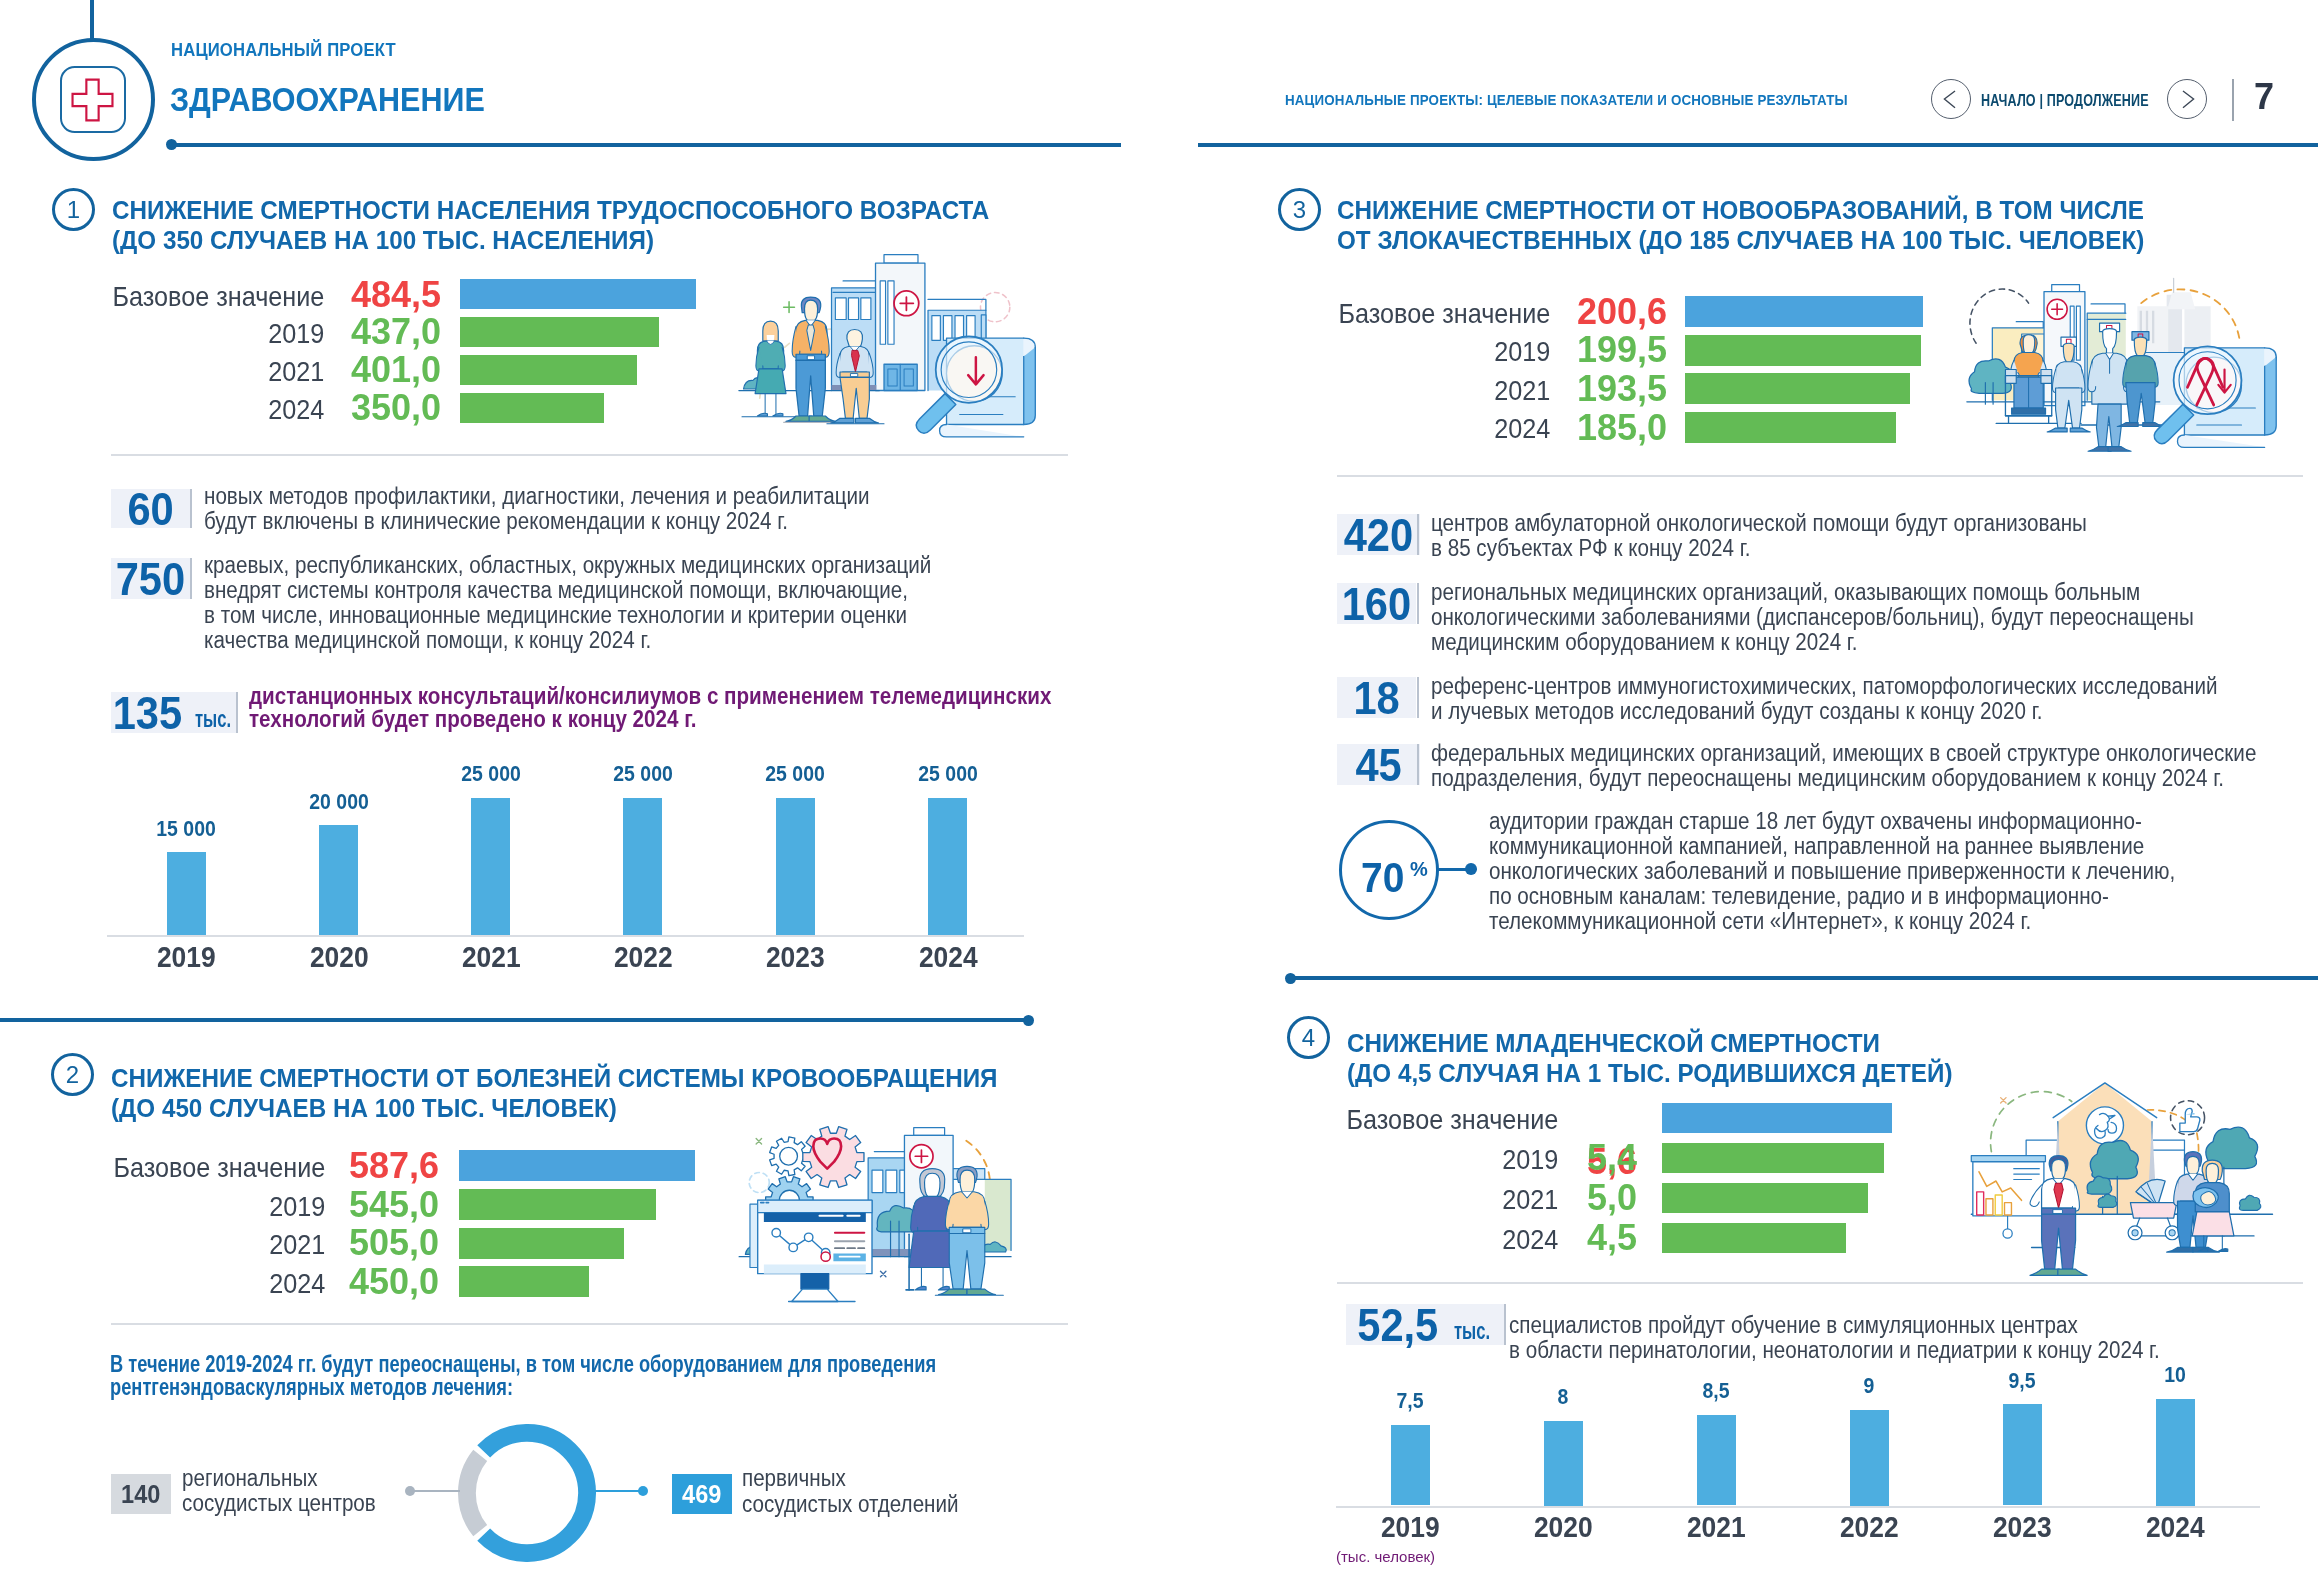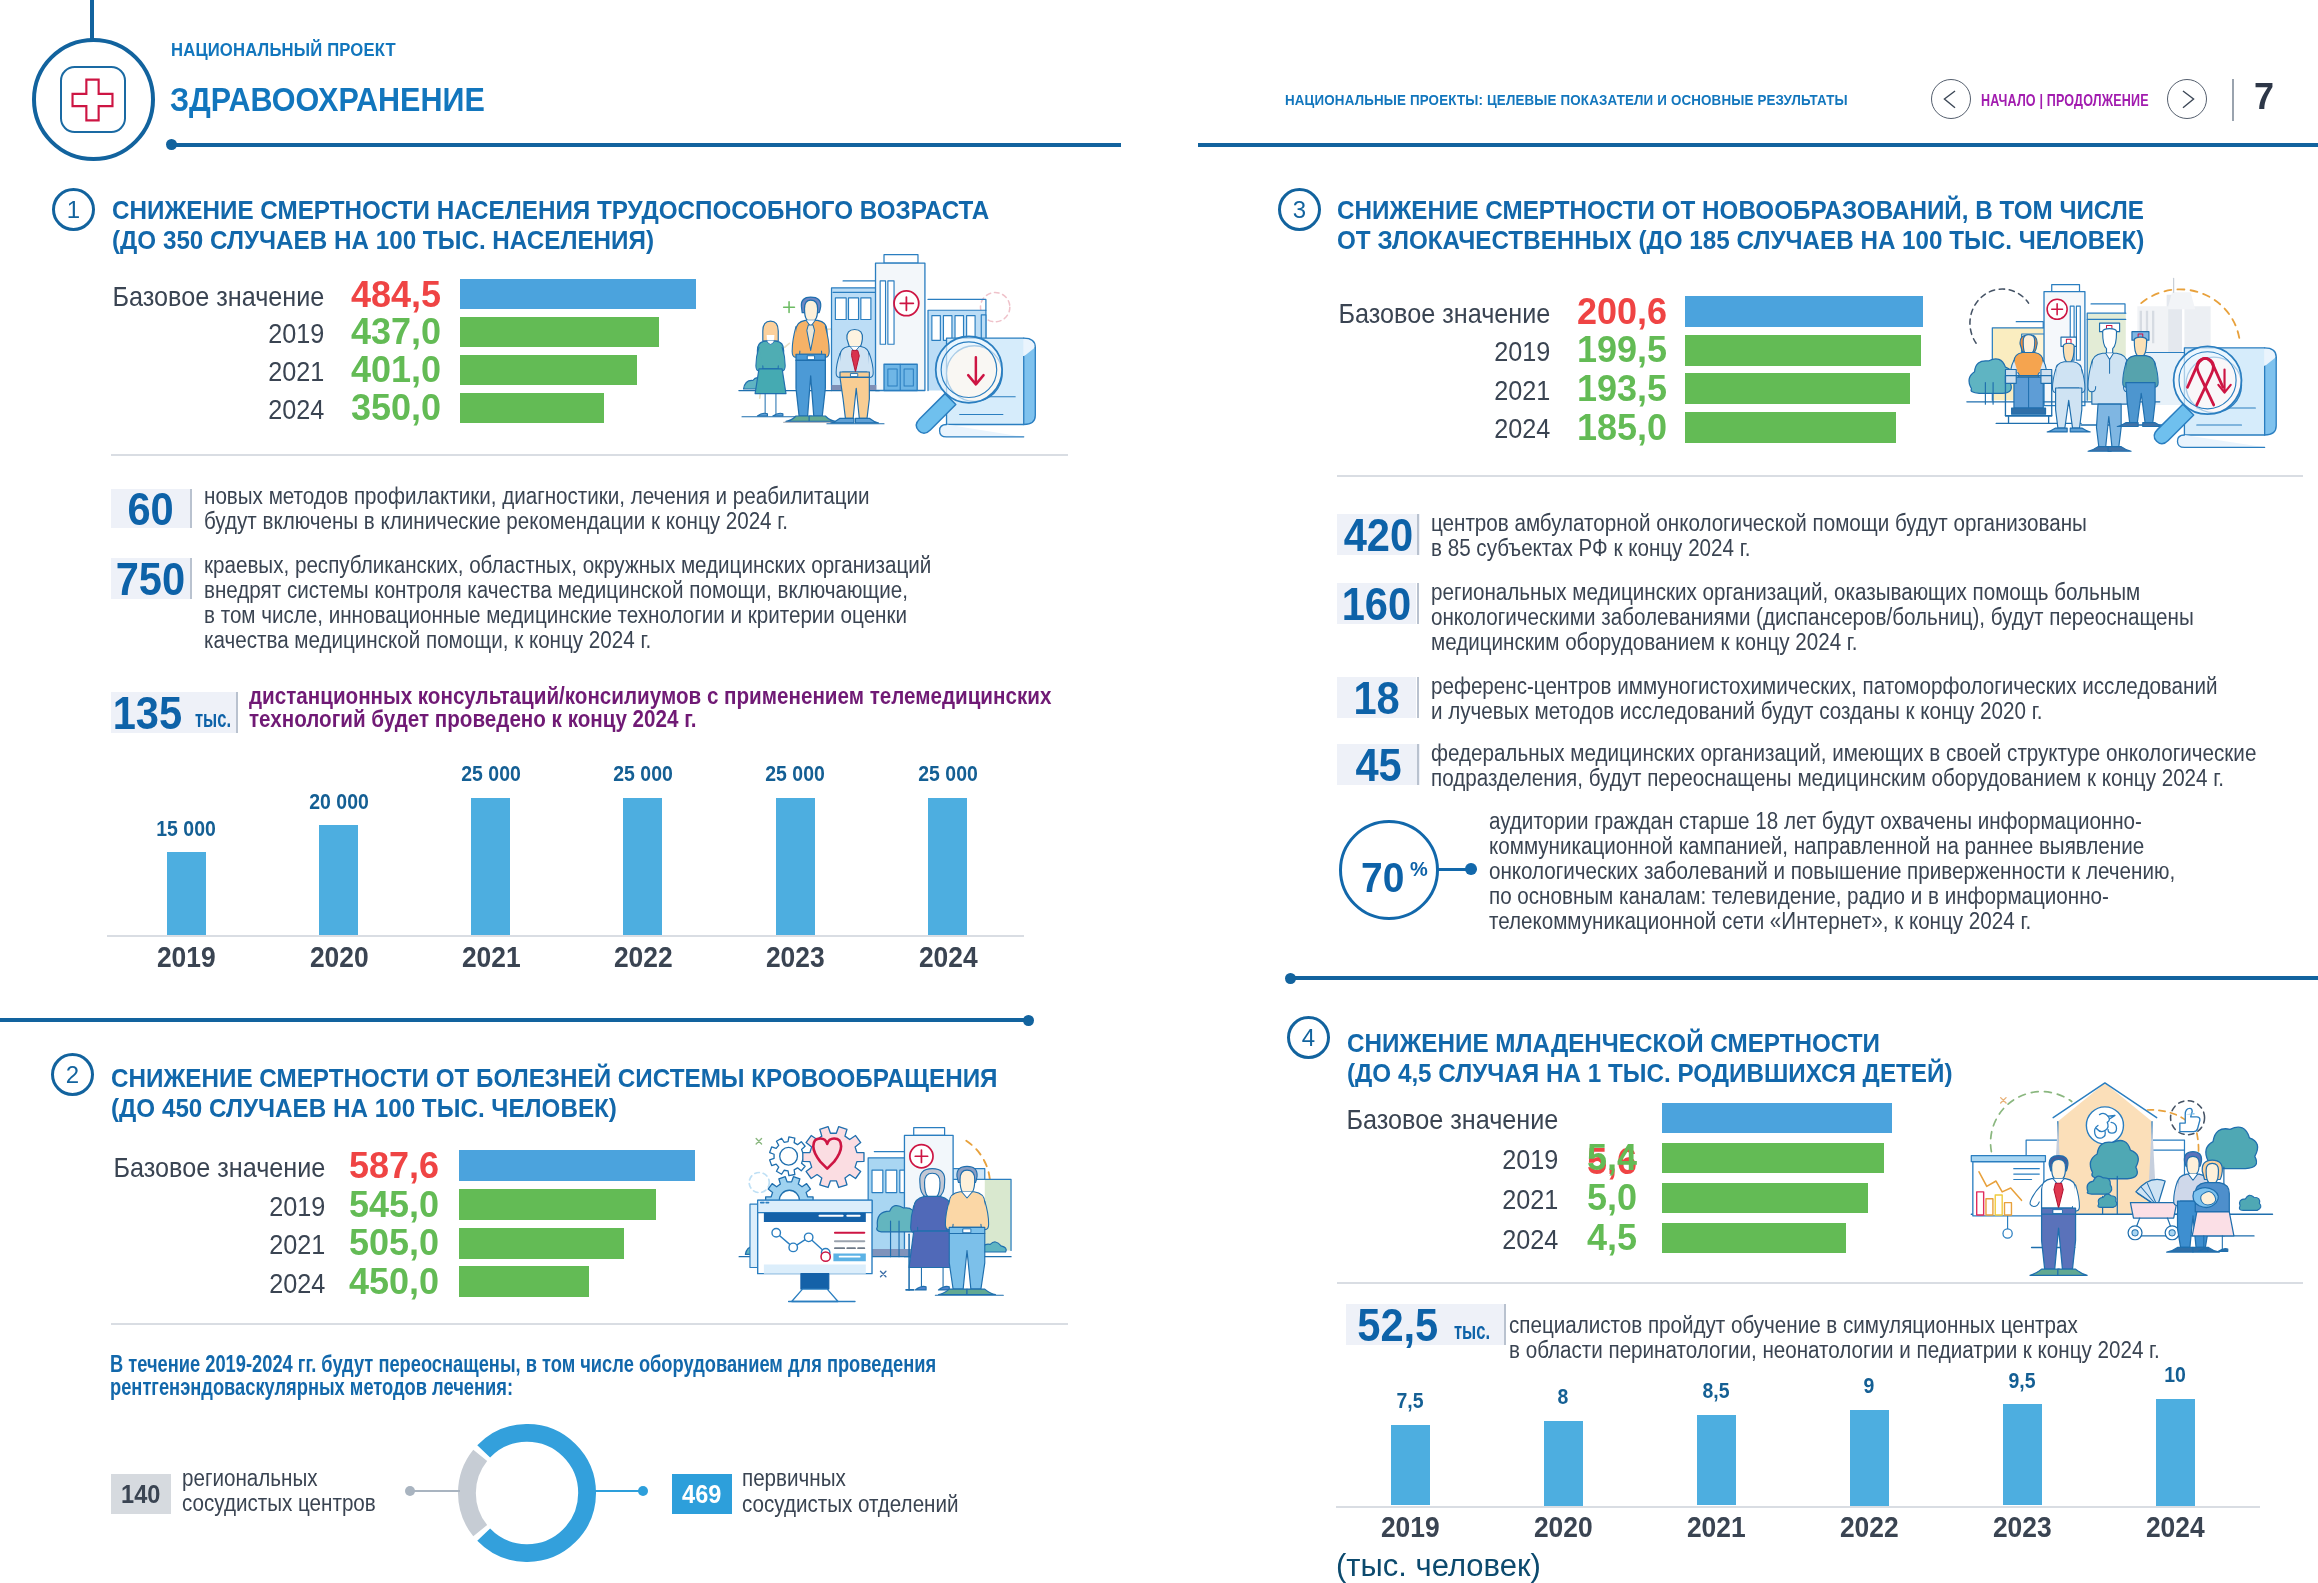--- a/index.html
+++ b/index.html
@@ -20,21 +20,21 @@
   .hdr-title{left:170px;top:80px;font-size:34px;font-weight:700;letter-spacing:0px;color:#1276bd;line-height:normal;}
   .hdr-title>span{transform:scaleX(0.897);}
   #hdr-dot{left:166px;top:139px;width:10.8px;height:10.8px;border-radius:50%;background:#12639e;}
   #hdr-line-l{left:172px;top:143px;width:949px;height:3.9px;background:#12639e;}
   #hdr-line-r{left:1198px;top:143px;width:1121px;height:3.9px;background:#12639e;}
   #hdr-breadcrumb{left:1285px;top:91px;font-size:15.5px;font-weight:700;letter-spacing:0.2px;color:#1276bd;line-height:normal;}
   #hdr-breadcrumb>span{transform:scaleX(0.861);}
   .navcircle{width:40px;height:40px;border:1.4px solid #555f6e;border-radius:50%;box-sizing:border-box;}
   #nav-prev{left:1931px;top:79px;}
   #nav-next{left:2167px;top:79px;}
-  #nav-label{left:1981px;top:91px;font-size:16.5px;font-weight:700;letter-spacing:0.2px;color:#a21caf;line-height:normal;}
+  #nav-label{left:1981px;top:91px;font-size:16.5px;font-weight:700;letter-spacing:0.2px;color:#0c4a6e;line-height:normal;}
   #nav-label>span{transform:scaleX(0.762);}
   #nav-sep{left:2232px;top:79px;width:1.5px;height:42px;background:#9aa3ae;}
   #page-num{left:2254px;top:76px;font-size:36px;font-weight:700;color:#2d3748;}
 
   
   .sec-num{width:43px;height:43px;border:3.1px solid #12639e;border-radius:50%;box-sizing:border-box;
            color:#12639e;font-size:24px;font-weight:400;text-align:center;line-height:38px;}
   .sec-title{white-space:nowrap;font-size:26px;font-weight:700;color:#1268ab;letter-spacing:0px;line-height:30px;}
   .sec-title>div>span{display:inline-block;transform-origin:left center;transform:scaleX(0.932);}
 
@@ -753,18 +753,18 @@
         <div class="abs vbar" data-name="column-bar" style="left:1850px;top:1410px;width:39px;height:96px;background:#4daee0;"></div>
         <div class="abs vbar-lab" data-name="column-value-label" style="left:1784px;top:1375px;width:170px;font-size:21.6px;"><span data-name="column-value-label-text">9</span></div>
         <div class="abs vbar-year" data-name="column-year-label" style="left:1784px;top:1513px;width:170px;font-size:29px;"><span data-name="column-year-label-text">2022</span></div>
         <div class="abs vbar" data-name="column-bar" style="left:2003px;top:1404px;width:39px;height:101px;background:#4daee0;"></div>
         <div class="abs vbar-lab" data-name="column-value-label" style="left:1937px;top:1370px;width:170px;font-size:21.6px;"><span data-name="column-value-label-text">9,5</span></div>
         <div class="abs vbar-year" data-name="column-year-label" style="left:1937px;top:1513px;width:170px;font-size:29px;"><span data-name="column-year-label-text">2023</span></div>
         <div class="abs vbar" data-name="column-bar" style="left:2156px;top:1399px;width:39px;height:107px;background:#4daee0;"></div>
         <div class="abs vbar-lab" data-name="column-value-label" style="left:2090px;top:1364px;width:170px;font-size:21.6px;"><span data-name="column-value-label-text">10</span></div>
         <div class="abs vbar-year" data-name="column-year-label" style="left:2090px;top:1513px;width:170px;font-size:29px;"><span data-name="column-year-label-text">2024</span></div>
         <div class="abs axis" data-name="chart-axis" style="left:1336px;top:1506px;width:924px;"></div>
-        <div class="abs" data-name="chart-units-note" style="left:1336px;top:1548px;font-size:31px;color:#0c4a6e;white-space:nowrap;">(тыс. человек)</div>
+        <div class="abs" data-name="chart-units-note" style="left:1336px;top:1548px;font-size:15px;color:#701a75;white-space:nowrap;">(тыс. человек)</div>
       </div>
   </div>
 
 </div>
 
 
 </body></html>

